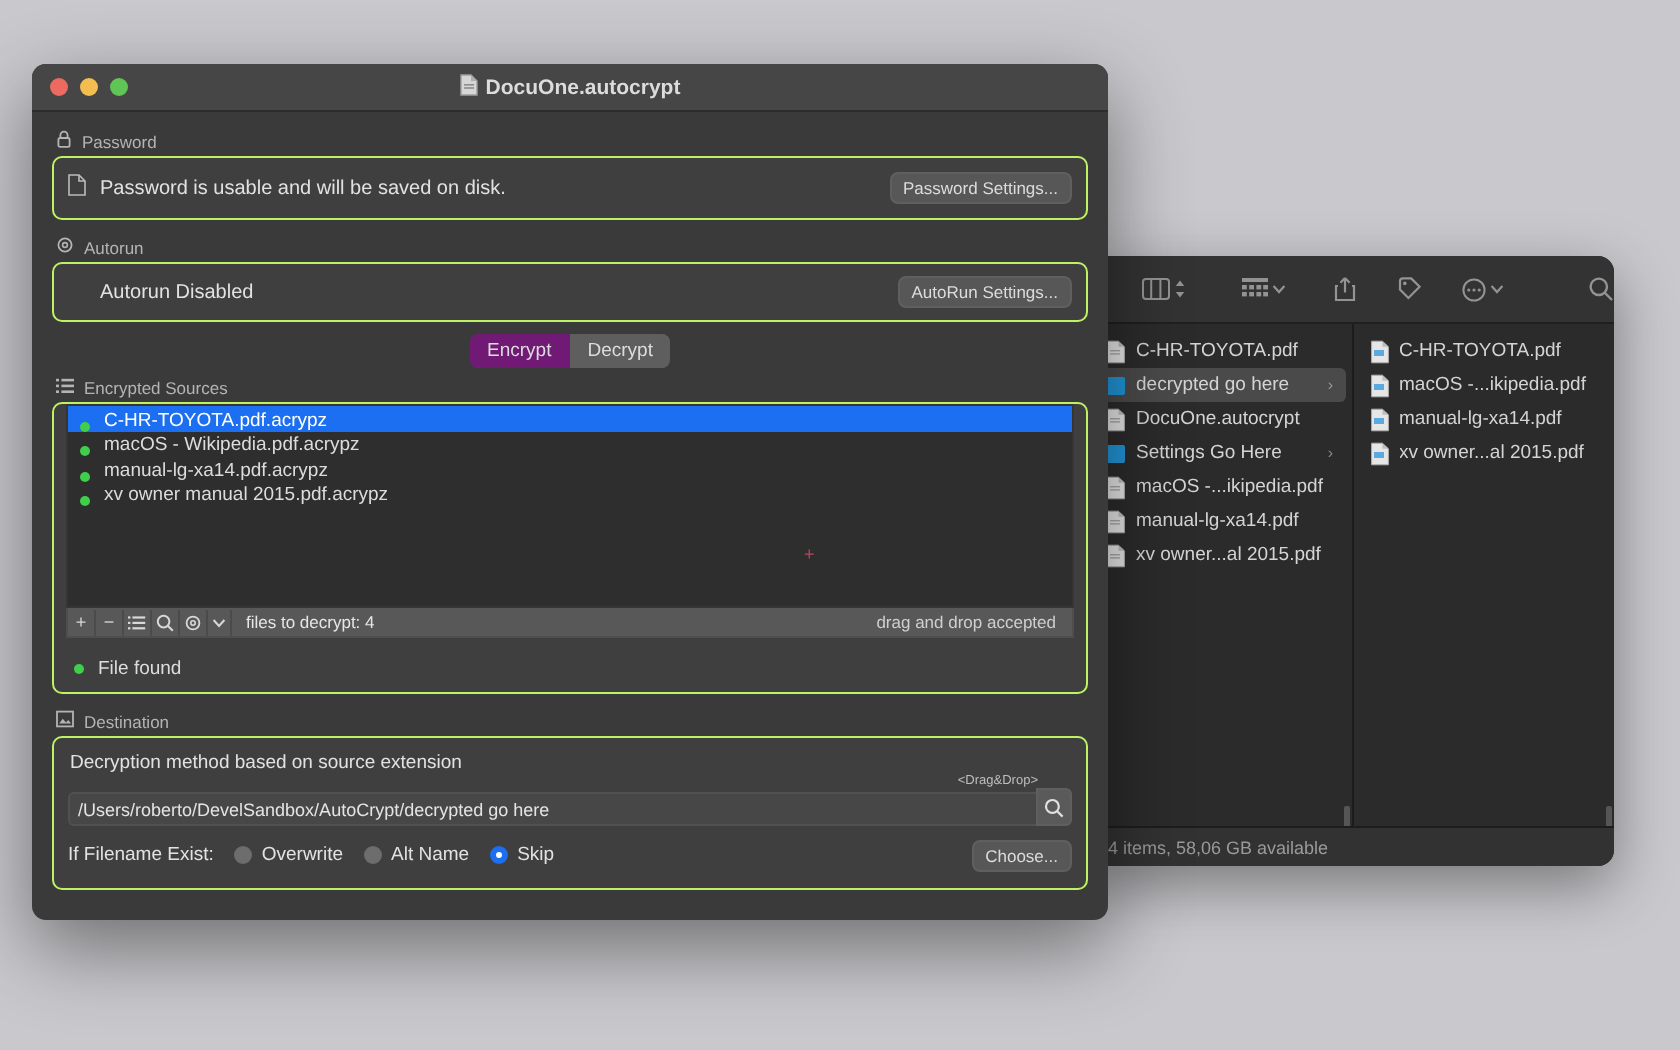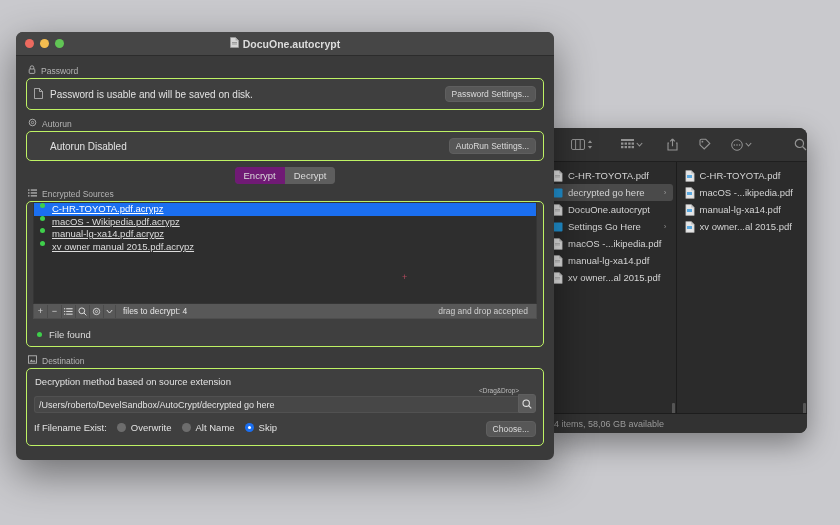--- a/index.html
+++ b/index.html
@@ -99,22 +99,22 @@
   }
   .seg div.on{background:#5e5e5e;}
 
   
   .src-note{font-size:9.5px;color:#dedede;padding:6px 8px 5px 8px;}
   .list{
     background:#2e2e2e;margin:0 6px;height:100px;position:relative;
     border:1px solid #353535;
   }
   .litem{
-    display:flex;align-items:flex-start;gap:7px;
-    height:12.5px;padding:0 6px;font-size:9.5px;color:#dcdcdc;text-decoration:underline;
+    display:flex;align-items:flex-end;gap:7px;
+    height:12.5px;padding:0 6px;font-size:9.5px;color:#dcdcdc;
   }
   .litem.sel{background:#1b6ff0;color:#fff;}
   .dot{width:5px;height:5px;border-radius:50%;background:#3fcf4b;flex:0 0 5px;}
   .cross{
     position:absolute;left:368px;top:69px;color:#b34a5e;font-size:9px;
   }
   .listbar{
     margin:0 6px;height:14px;background:#585858;
     display:flex;align-items:center;border:1px solid #4e4e4e;border-top:none;
   }

